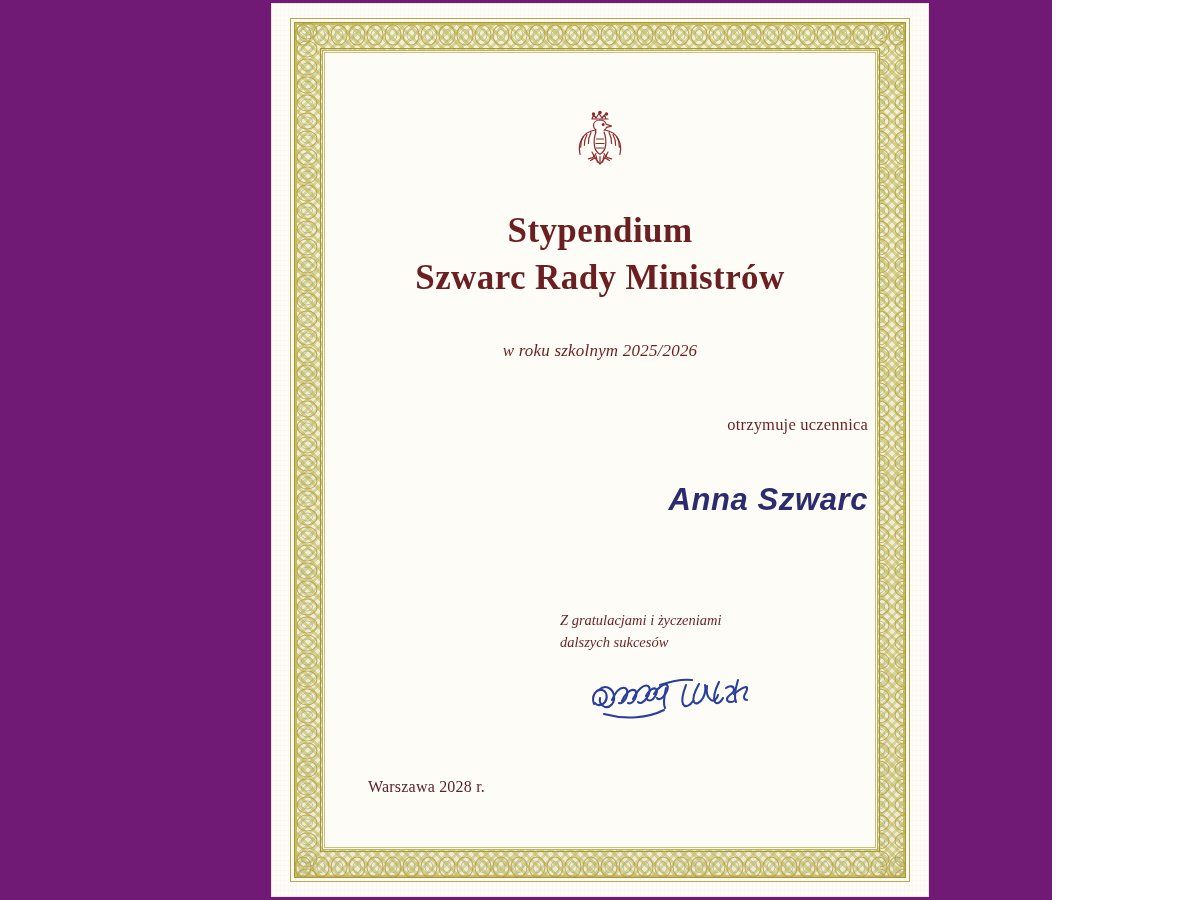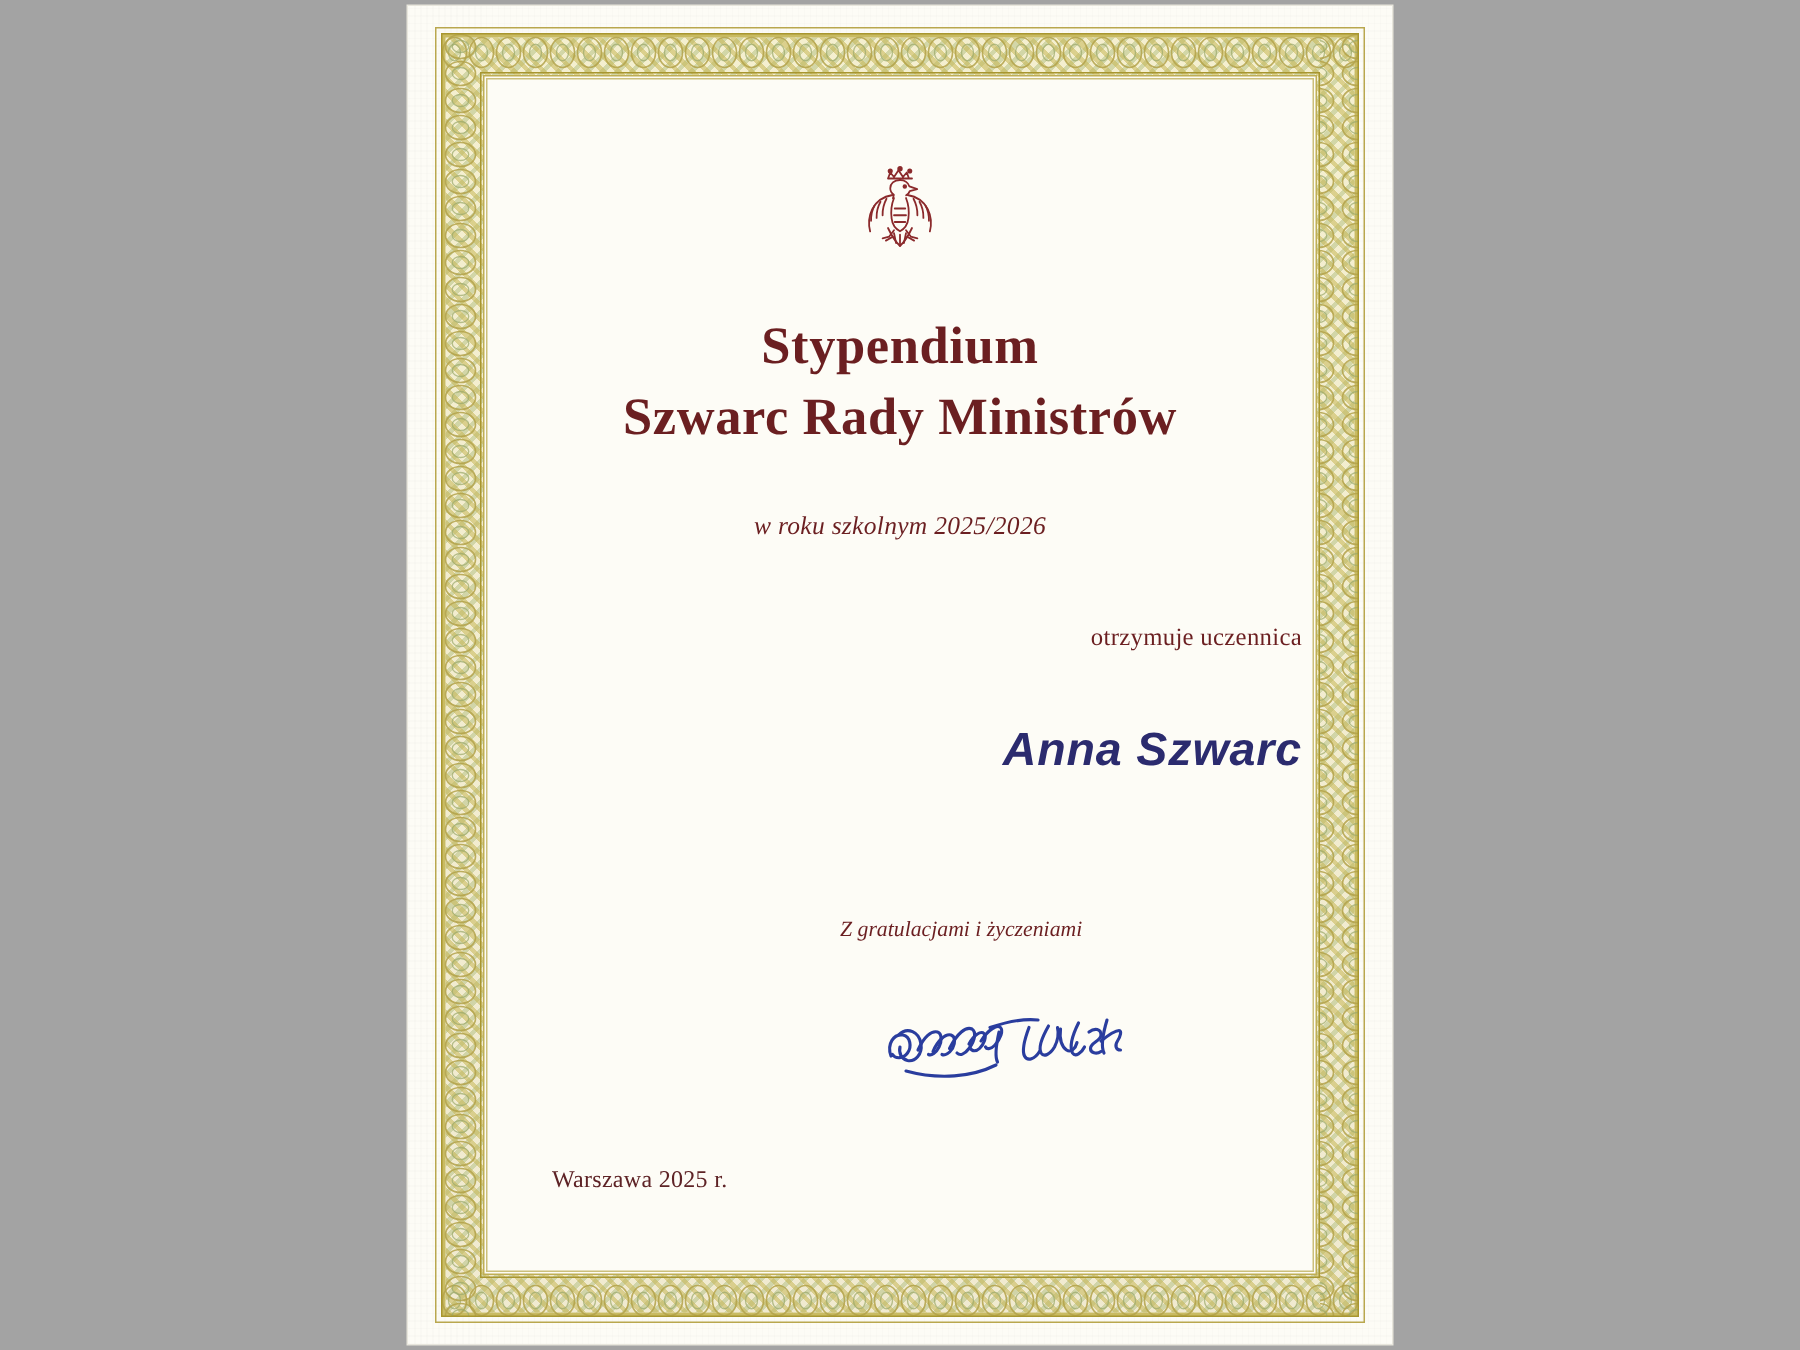--- a/index.html
+++ b/index.html
@@ -6,23 +6,23 @@
     margin: 0;
     padding: 0;
     width: 1200px;
     height: 900px;
     background: #ffffff;
     font-family: "Liberation Serif", serif;
   }
 
   #stage {
     position: relative;
-    width: 1200px;
+    width: 1052px;
     height: 900px;
-    background: #a3a3a3;
+    background: #701a75;
     overflow: hidden;
   }
 
   
   .sheet {
     position: absolute;
     left: 272px;
     top: 4px;
     width: 656px;
     height: 892px;
@@ -274,20 +274,21 @@
       </div>
 
       <div class="subtitle">w roku szkolnym 2025/2026</div>
 
       <div class="recipient-label">otrzymuje uczennica</div>
 
       <div class="recipient-name">Anna Szwarc</div>
 
       <div class="wishes">
         <div>Z gratulacjami i życzeniami</div>
+        <div>dalszych sukcesów</div>
       </div>
 
       <div class="signature" title="Donald Tusk">
         <svg viewBox="0 0 190 58" width="190" height="58" aria-hidden="true">
           <g fill="none" stroke="#2a3d9e" stroke-width="2.1" stroke-linecap="round" stroke-linejoin="round">
             <path d="M8 34 c-3 -8 2 -15 8 -14 c5 1 6 8 3 12 c-3 4 -8 4 -10 1"></path>
             <path d="M13 20 c6 -6 14 -2 15 6 c1 7 -4 12 -9 11 c-4 -1 -6 -5 -5 -9"></path>
             <path d="M26 30 c4 -9 9 -13 13 -12 c3 1 3 6 1 10 c-2 4 -5 6 -7 5"></path>
             <path d="M36 31 c3 -7 8 -12 12 -11 c3 1 3 5 1 9 c-2 3 -5 5 -7 4"></path>
             <path d="M47 29 c5 -10 11 -15 15 -13 c3 2 2 8 -2 13 c-3 4 -6 5 -8 3"></path>
@@ -300,17 +301,17 @@
             <path d="M121 16 c-1 7 1 12 4 14 c3 2 6 -1 7 -5"></path>
             <path d="M133 12 c-4 8 -6 16 -4 20 c2 3 6 0 8 -4"></path>
             <path d="M140 18 c4 -3 8 -2 8 2 c0 4 -7 5 -7 9 c0 3 4 4 7 2"></path>
             <path d="M152 10 c-3 10 -4 18 -2 22"></path>
             <path d="M148 24 c5 -4 9 -7 12 -7 c2 0 1 4 -1 7 c-2 3 -1 6 2 6"></path>
             <path d="M18 44 c22 6 44 4 60 -4"></path>
           </g>
         </svg>
       </div>
 
-      <div class="place-date">Warszawa 2025 r.</div>
+      <div class="place-date">Warszawa 2028 r.</div>
 
     </div>
   </div>
 </div>
 
 </body></html>

